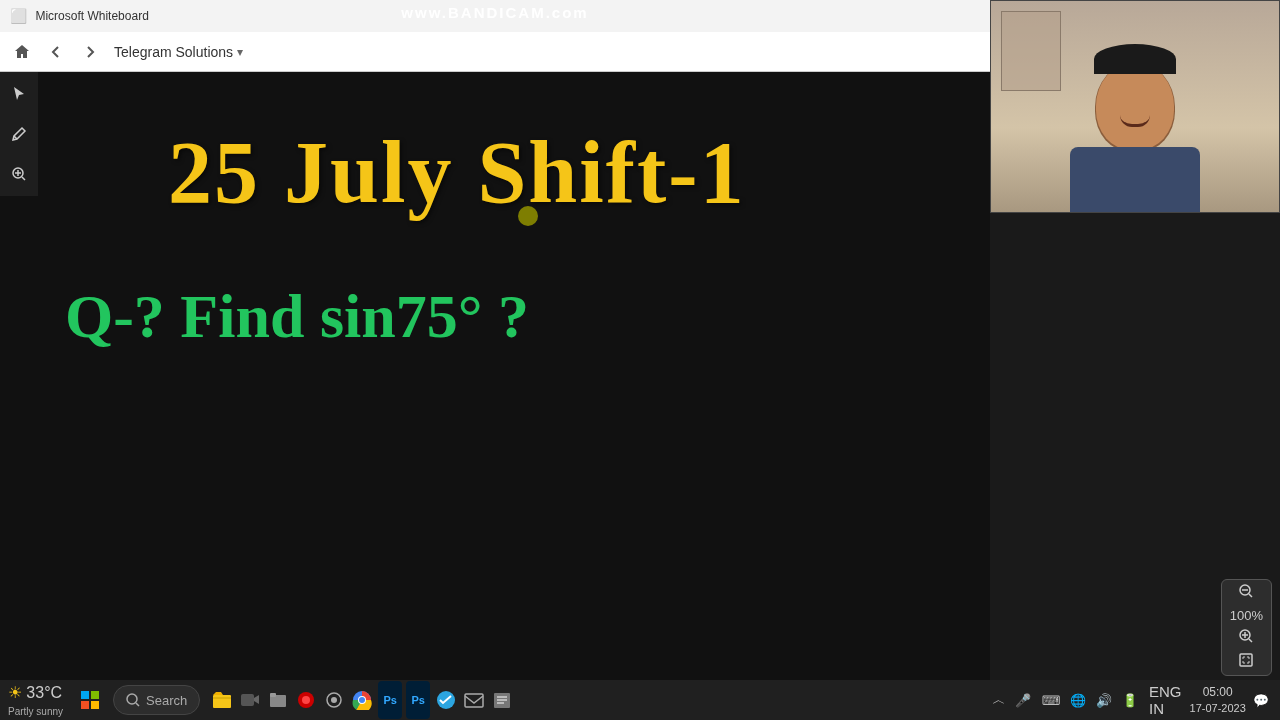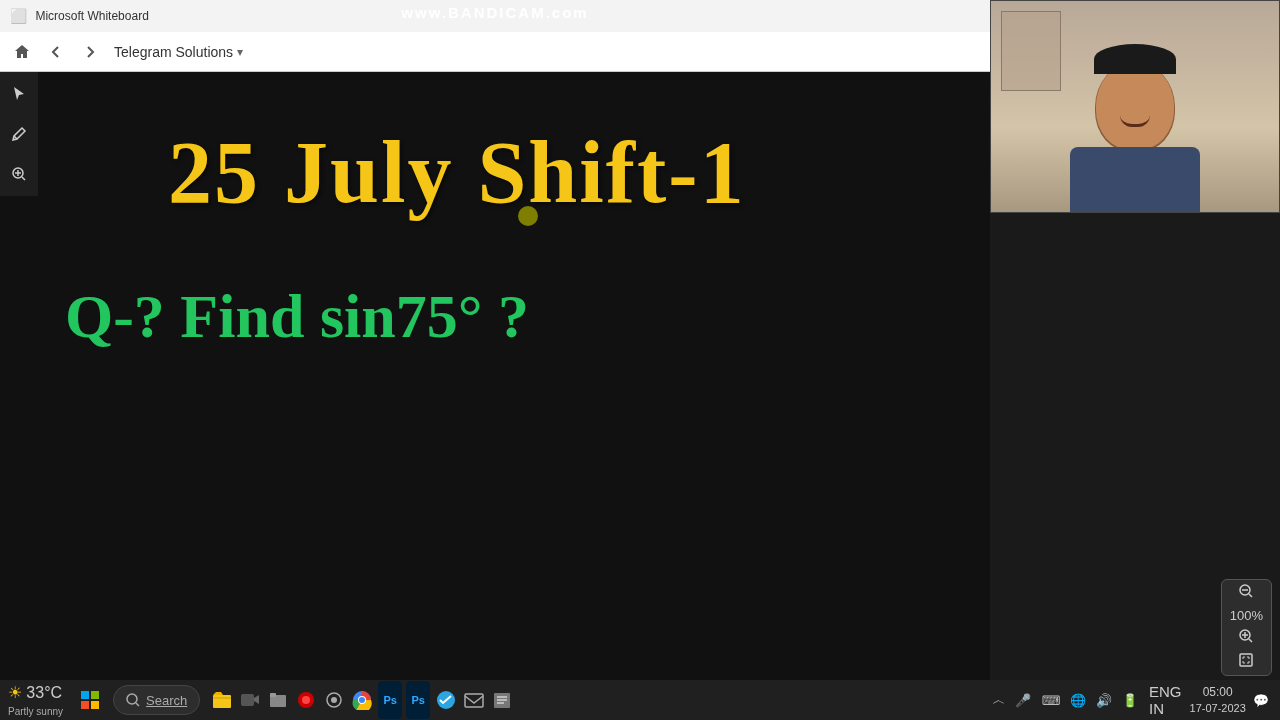--- a/index.html
+++ b/index.html
@@ -168,21 +168,21 @@
       display: flex; align-items: center;
       background: #2d2d2d;
       border: 1px solid #444;
       border-radius: 20px;
       padding: 0 12px;
       height: 30px;
       gap: 6px;
       margin-left: 4px;
       cursor: pointer;
     }
-    #search-box span { color: #aaa; font-size: 13px; text-decoration: underline; }
+    #search-box span { color: #aaa; font-size: 13px; }
     #taskbar-center {
       display: flex; align-items: center;
       flex: 1;
       justify-content: flex-start;
       padding: 0 10px;
       gap: 4px;
     }
     .taskbar-app {
       width: 24px; height: 38px;
       display: flex; align-items: center; justify-content: center;

